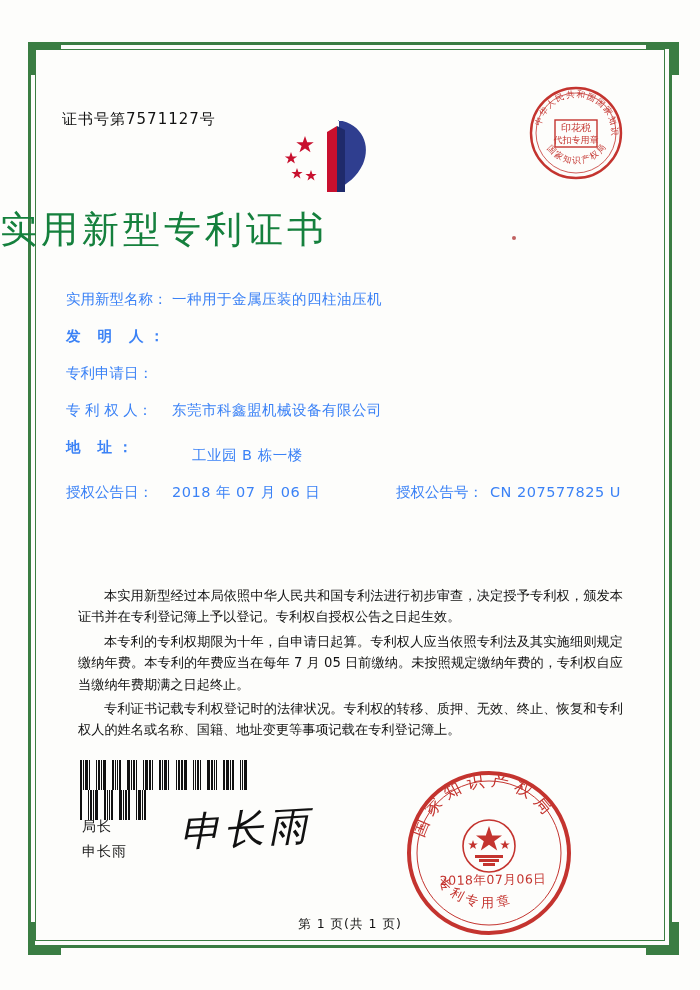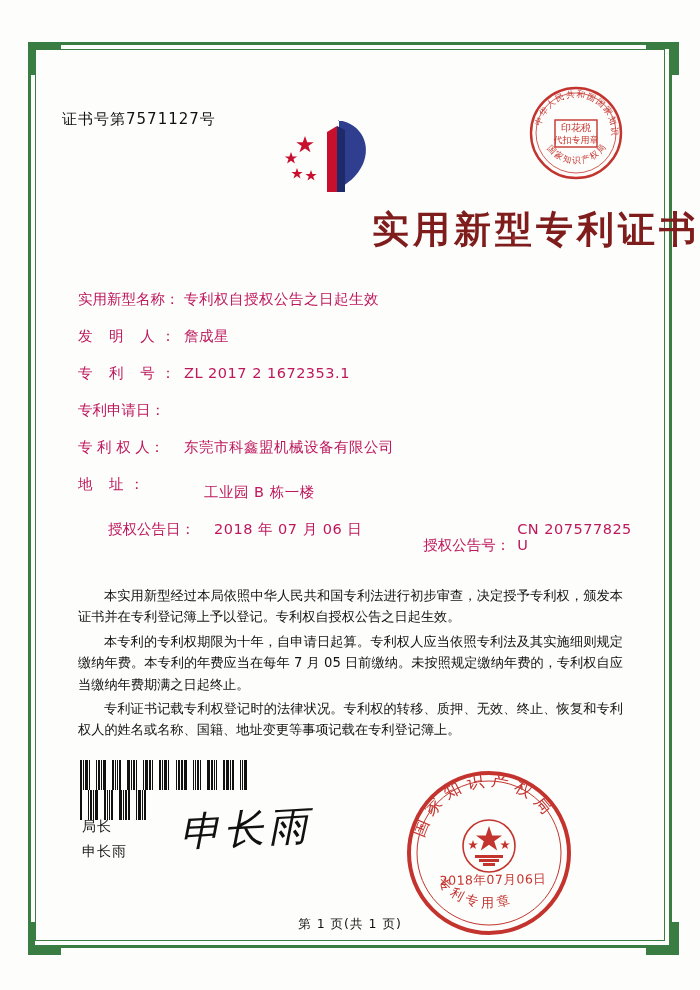--- a/index.html
+++ b/index.html
@@ -67,73 +67,74 @@
     position: absolute;
     left: 527px; top: 84px;
     width: 98px; height: 98px;
   }
 
   
   .main-title {
     position: absolute;
     left: 0; top: 205px;
     width: 700px;
-    text-align: right;
+    text-align: left;
     font-size: 37px;
-    font-weight: bold;
+    font-weight: normal;
     letter-spacing: 4px;
-    color: #7f1d1d;
+    color: #15803d;
     font-family: "DejaVu Sans", sans-serif;
   }
   .title-dot {
     position: absolute;
     left: 512px; top: 236px;
     width: 4px; height: 4px;
     background: #b03a3a;
     border-radius: 50%;
     opacity: .8;
   }
 
   
   .fields {
     position: absolute;
-    left: 78px; top: 292px;
+    left: 66px; top: 292px;
     width: 560px;
     font-size: 14.5px;
     line-height: 1.1;
-    color: #be185d;
+    color: #3b82f6;
   }
   .field-row {
     display: flex;
     align-items: flex-start;
     margin-bottom: 21px;
   }
   .field-label {
     width: 106px;
     flex: 0 0 106px;
     white-space: nowrap;
     letter-spacing: 0px;
   }
   .field-label.spaced {
     letter-spacing: 6px;
+    font-weight: bold;
   }
   .field-value {
     flex: 1;
     letter-spacing: .5px;
   }
   .field-value .line2 {
     display: block;
     margin-top: 8px;
     margin-left: 20px;
   }
   .row-two {
     display: flex;
     margin-bottom: 6px;
   }
-  .row-two .col-a { width: 330px; display: flex; margin-left: 30px; }
+  .row-two .col-a { width: 330px; display: flex; }
   .row-two .col-b { display: flex; align-items: flex-end; }
   .row-two .lbl-b {
     width: 94px;
     flex: 0 0 94px;
     white-space: nowrap;
   }
 
   
   .paras {
     position: absolute;
@@ -265,32 +266,27 @@
     </svg>
   </div>
 
   <div class="main-title">实用新型专利证书</div>
   <div class="title-dot"></div>
 
   <div class="fields">
 
     <div class="field-row">
       <div class="field-label">实用新型名称：</div>
-      <div class="field-value">专利权自授权公告之日起生效</div>
+      <div class="field-value">一种用于金属压装的四柱油压机</div>
     </div>
 
     <div class="field-row">
       <div class="field-label spaced">发 明 人：</div>
-      <div class="field-value">詹成星</div>
-    </div>
-
-    <div class="field-row">
-      <div class="field-label spaced">专 利 号：</div>
-      <div class="field-value">ZL 2017 2 1672353.1</div>
-    </div>
+    </div>
+
 
     <div class="field-row">
       <div class="field-label">专利申请日：</div>
     </div>
 
     <div class="field-row">
       <div class="field-label">专 利 权 人：</div>
       <div class="field-value">东莞市科鑫盟机械设备有限公司</div>
     </div>
 

